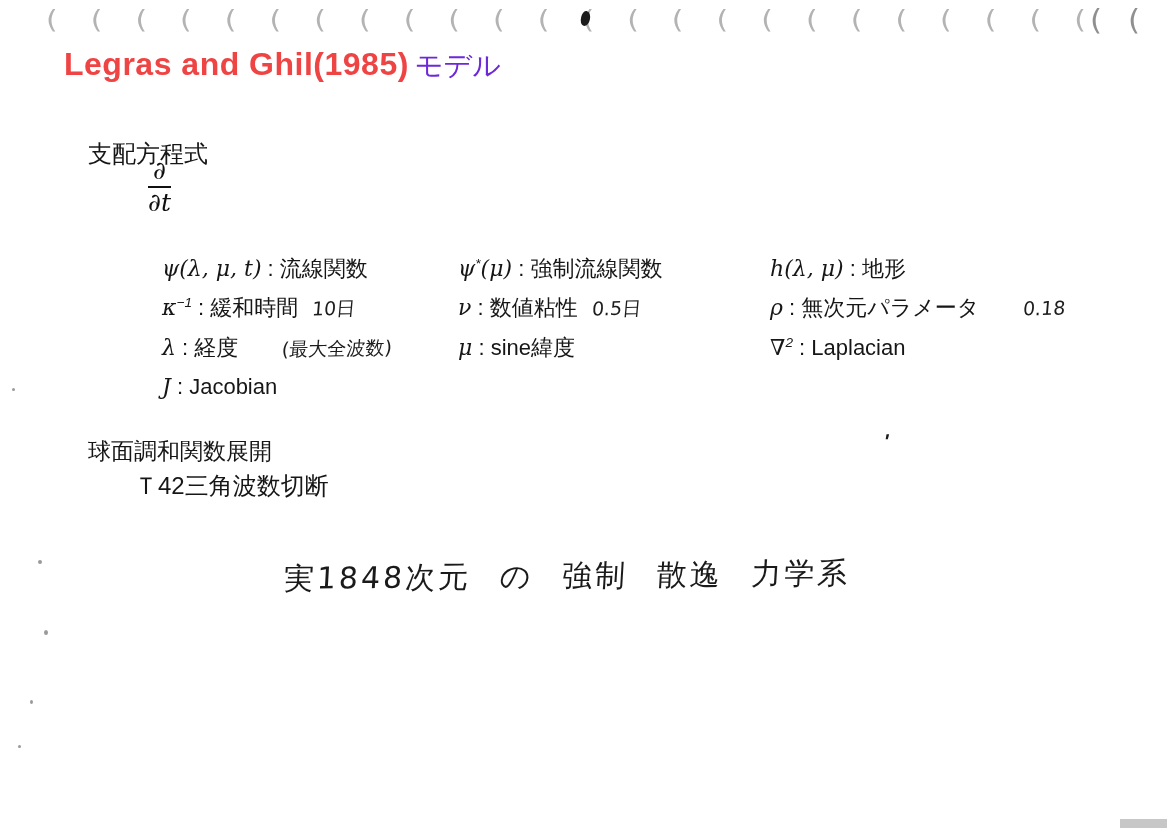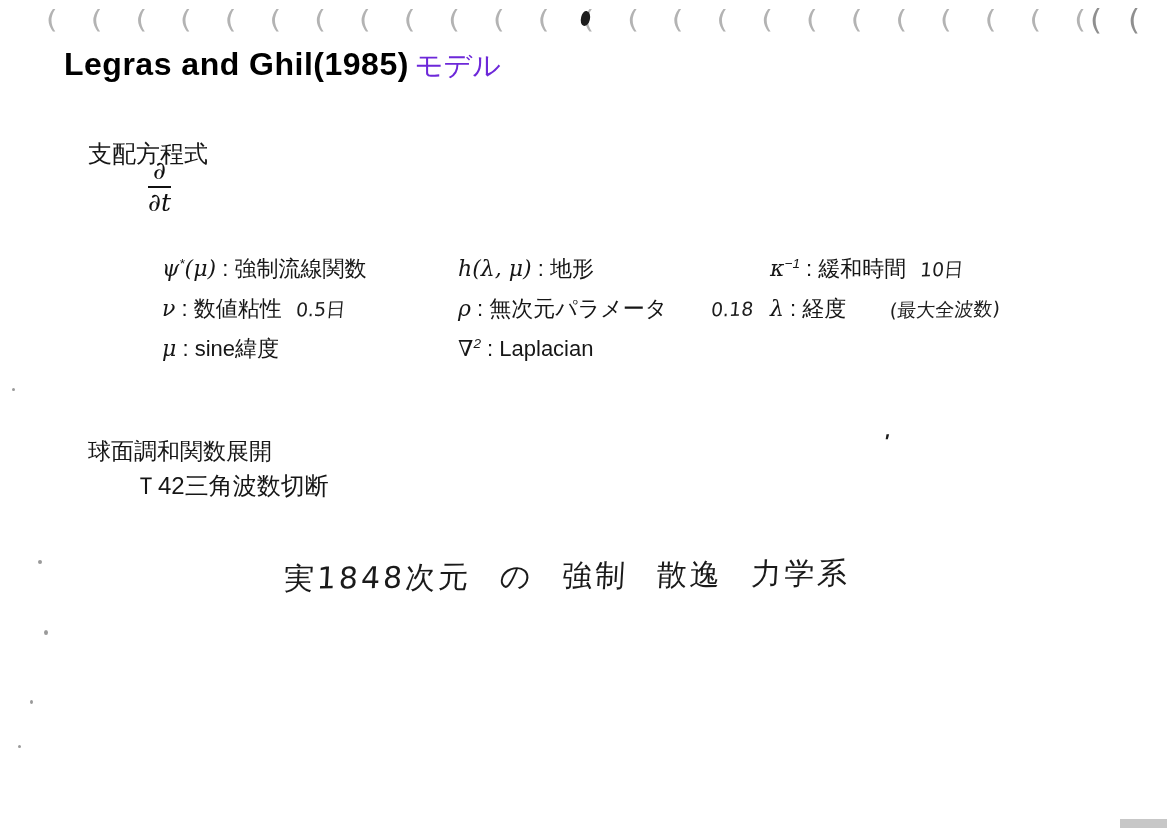--- a/index.html
+++ b/index.html
@@ -55,21 +55,21 @@
     width: 47px; height: 9px;
     background: #c7c7c7;
   }
 
   
   .title-line { top: 46px; left: 64px; white-space: nowrap; }
   .title-en {
     font-weight: 700;
     font-size: 32px;
     letter-spacing: 0.5px;
-    color: #000000;
+    color: #ef4444;
   }
   .title-jp {
     font-size: 28px;
     margin-left: 6px;
     color: #6d28d9;
   }
 
   
   .sec-governing   { top: 130px; left: 88px;  font-size: 24px; margin-top: 8px; }
   .sec-spherical   { top: 436px; left: 88px;  font-size: 23px; }
@@ -149,30 +149,32 @@
 <div class="abs equation">
   <span class="frac">
     <span>∂</span>
     <span class="bar"></span>
     <span>∂t</span>
   </span>
 </div>
 
 <div class="abs defs">
 
+  <div><span class="m">ψ(λ, μ, t)</span><sup class="sup"></sup><span class="m"></span><span class="jp"> : 流線関数</span></div>
   <div><span class="m">ψ</span><sup class="sup">*</sup><span class="m">(μ)</span><span class="jp"> : 強制流線関数</span></div>
   <div><span class="m">h(λ, μ)</span><sup class="sup"></sup><span class="m"></span><span class="jp"> : 地形</span></div>
 
   <div><span class="m">κ</span><sup class="sup">−1</sup><span class="m"></span><span class="jp"> : 緩和時間</span><span class="hand">10日</span></div>
   <div><span class="m">ν</span><sup class="sup"></sup><span class="m"></span><span class="jp"> : 数値粘性</span><span class="hand">0.5日</span></div>
   <div><span class="m">ρ</span><sup class="sup"></sup><span class="m"></span><span class="jp"> : 無次元パラメータ</span><span class="hand hand-wide">0.18</span></div>
 
   <div><span class="m">λ</span><sup class="sup"></sup><span class="m"></span><span class="jp"> : 経度</span><span class="hand hand-wide">(最大全波数)</span></div>
   <div><span class="m">μ</span><sup class="sup"></sup><span class="m"></span><span class="jp"> : sine緯度</span></div>
 
   <div><span class="m">∇</span><sup class="sup">2</sup><span class="m"></span><span class="jp"> : Laplacian</span></div>
+  <div><span class="m">J</span><sup class="sup"></sup><span class="m"></span><span class="jp"> : Jacobian</span></div>
   <div></div>
 </div>
 
 <div class="abs sec-spherical">球面調和関数展開</div>
 <div class="abs sec-truncation">Ｔ42三角波数切断</div>
 
 <div class="abs hand-note">実1848次元 の 強制 散逸 力学系</div>
 
 </body></html>

